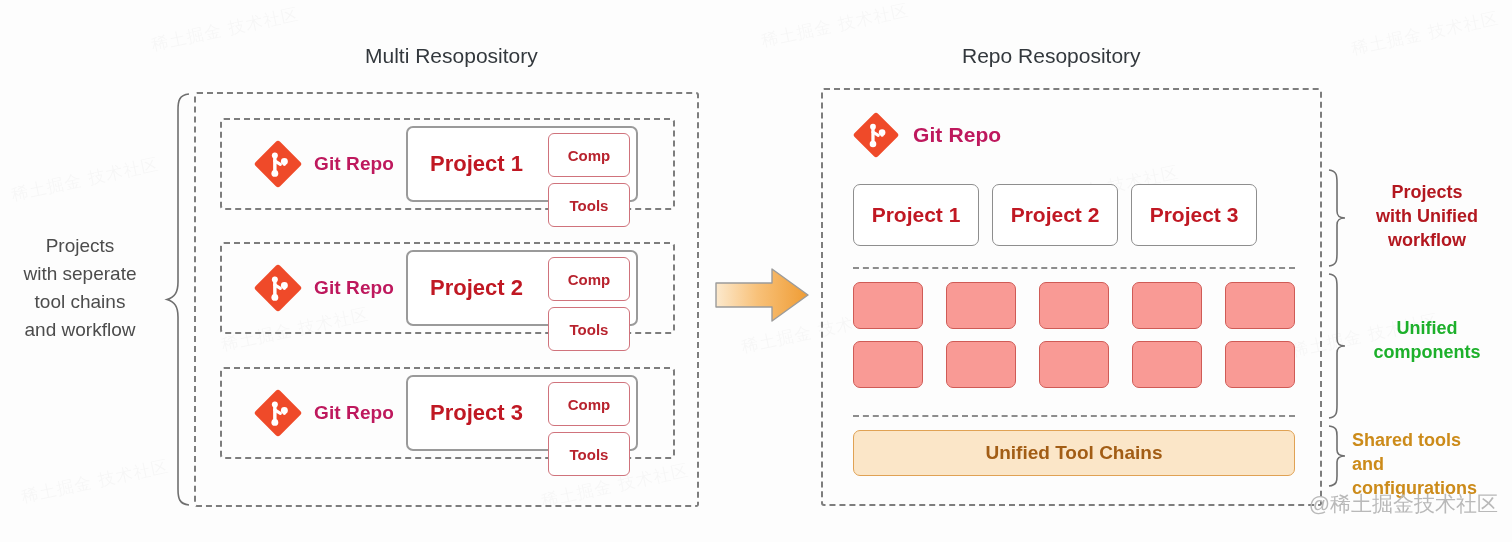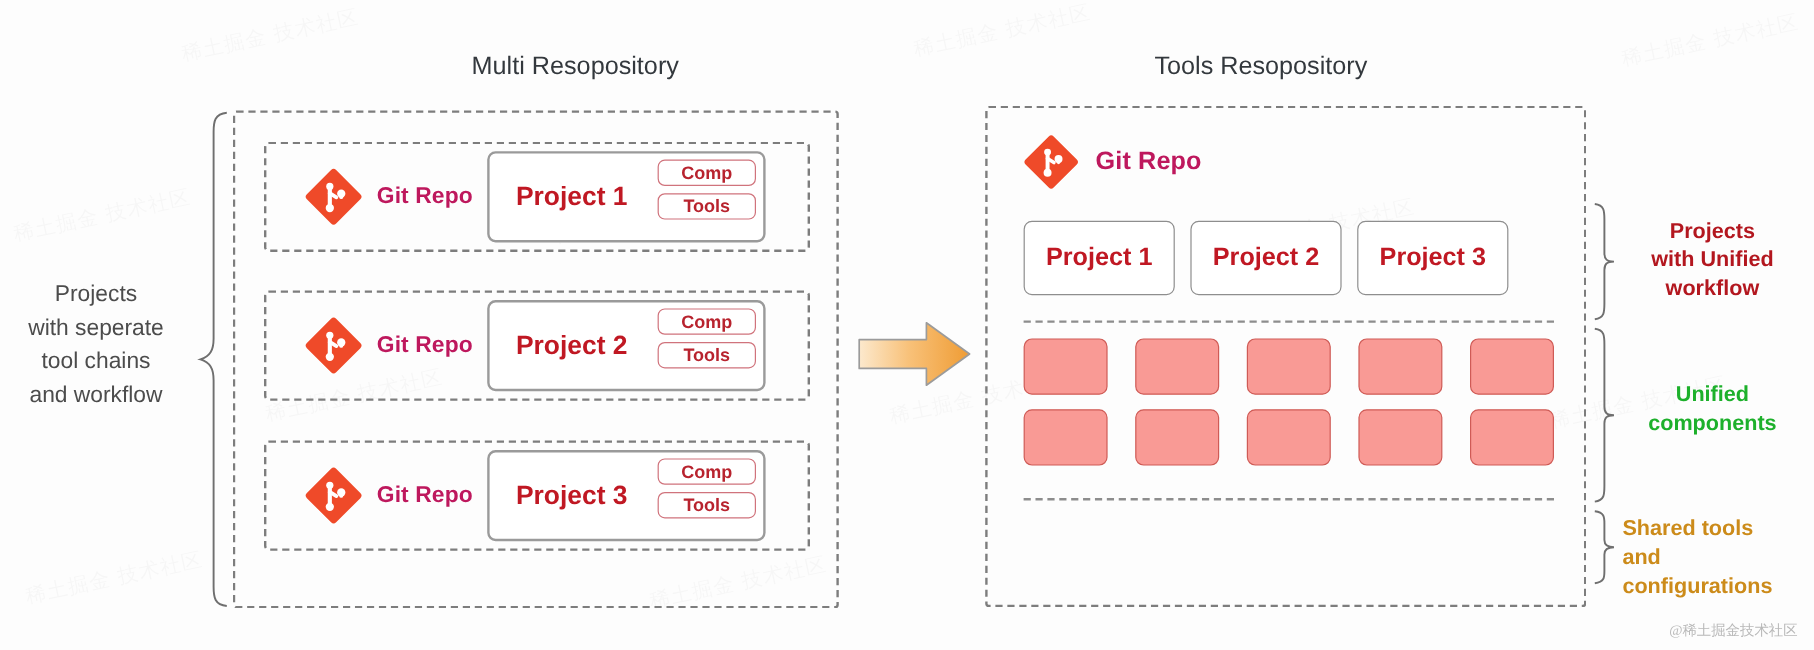--- a/index.html
+++ b/index.html
@@ -35,21 +35,21 @@
   }
 
   
   .panel-title {
     position: absolute;
     font-size: 21px;
     color: #33383d;
     font-weight: 400;
     white-space: nowrap;
   }
-  #title-multi { left: 365px; top: 44px; margin-left: 28px; }
+  #title-multi { left: 365px; top: 44px; }
   #title-mono  { left: 962px; top: 44px; }
 
   
   .outer-box {
     position: absolute;
     border: 2px dashed #7d7d7d;
     border-radius: 3px;
     box-sizing: border-box;
     background: transparent;
   }
@@ -112,21 +112,21 @@
     position: absolute;
     right: 6px;
     top: 5px;
     display: flex;
     flex-direction: column;
     gap: 6px;
   }
   .tag-box {
     box-sizing: border-box;
     width: 82px;
-    height: 22px;
+    height: 44px;
     border: 1.6px solid #d0737c;
     border-radius: 6px;
     background: #ffffff;
     color: #b8232e;
     font-size: 15px;
     font-weight: 700;
     display: flex;
     align-items: center;
     justify-content: center;
   }
@@ -265,24 +265,24 @@
     white-space: pre-line;
   }
   #right-label-1 { top: 180px; width: 150px; text-align: center; color: #b3171f; }
   #right-label-2 { top: 316px; width: 150px; text-align: center; color: #1db02b; }
   #right-label-3 { top: 428px; width: 158px; text-align: left;   color: #cc8b1a; }
 
   
   #corner-watermark {
     position: absolute;
     right: 14px;
-    bottom: 8px;
-    font-size: 12px;
+    bottom: 24px;
+    font-size: 21px;
     color: #b9b9b9;
-    font-family: Liberation Serif, serif;
+    font-family: Liberation Sans, sans-serif;
     white-space: nowrap;
   }
 </style>
 </head>
 <body>
 
 <div class="stage">
 
   <div class="wm-bg" style="left:150px;  top:18px;">稀土掘金 技术社区</div>
   <div class="wm-bg" style="left:760px;  top:14px;">稀土掘金 技术社区</div>
@@ -290,21 +290,21 @@
   <div class="wm-bg" style="left:10px;   top:168px;">稀土掘金 技术社区</div>
   <div class="wm-bg" style="left:460px;  top:170px;">稀土掘金 技术社区</div>
   <div class="wm-bg" style="left:1030px; top:176px;">稀土掘金 技术社区</div>
   <div class="wm-bg" style="left:220px;  top:318px;">稀土掘金 技术社区</div>
   <div class="wm-bg" style="left:740px;  top:320px;">稀土掘金 技术社区</div>
   <div class="wm-bg" style="left:1290px; top:324px;">稀土掘金 技术社区</div>
   <div class="wm-bg" style="left:20px;   top:470px;">稀土掘金 技术社区</div>
   <div class="wm-bg" style="left:540px;  top:474px;">稀土掘金 技术社区</div>
 
   <div class="panel-title" id="title-multi">Multi Resopository</div>
-  <div class="panel-title" id="title-mono">Tools Resopository</div>
+  <div class="panel-title" id="title-mono">Repo Resopository</div>
 
   <div id="left-caption">Projects
 with seperate
 tool chains
 and workflow</div>
 
   <div id="left-brace">
     <svg class="brace-svg" viewBox="0 0 30 415" width="30" height="415" preserveAspectRatio="none">
       <path d="M26,2 C16,3 15,9 15,18 L15,190 C15,200 12,205 4,207.5 C12,210 15,215 15,225 L15,397 C15,406 16,412 26,413"></path>
     </svg>
@@ -434,20 +434,21 @@
       <div class="component-box"></div>
       <div class="component-box"></div>
       <div class="component-box"></div>
       <div class="component-box"></div>
       <div class="component-box"></div>
       <div class="component-box"></div>
     </div>
 
     <div class="divider-dashed" id="divider-bottom"></div>
 
+    <div id="unified-toolchains">Unified Tool Chains</div>
 
   </div>
 
   <div class="right-brace" id="right-brace-1">
     <svg class="brace-svg" viewBox="0 0 22 100" width="22" height="100" preserveAspectRatio="none">
       <path d="M3,2 C11,3 11,8 11,15 L11,43 C11,48 13,50 19,50 C13,50 11,52 11,57 L11,85 C11,92 11,97 3,98"></path>
     </svg>
   </div>
   <div class="right-brace" id="right-brace-2">
     <svg class="brace-svg" viewBox="0 0 22 148" width="22" height="148" preserveAspectRatio="none">

